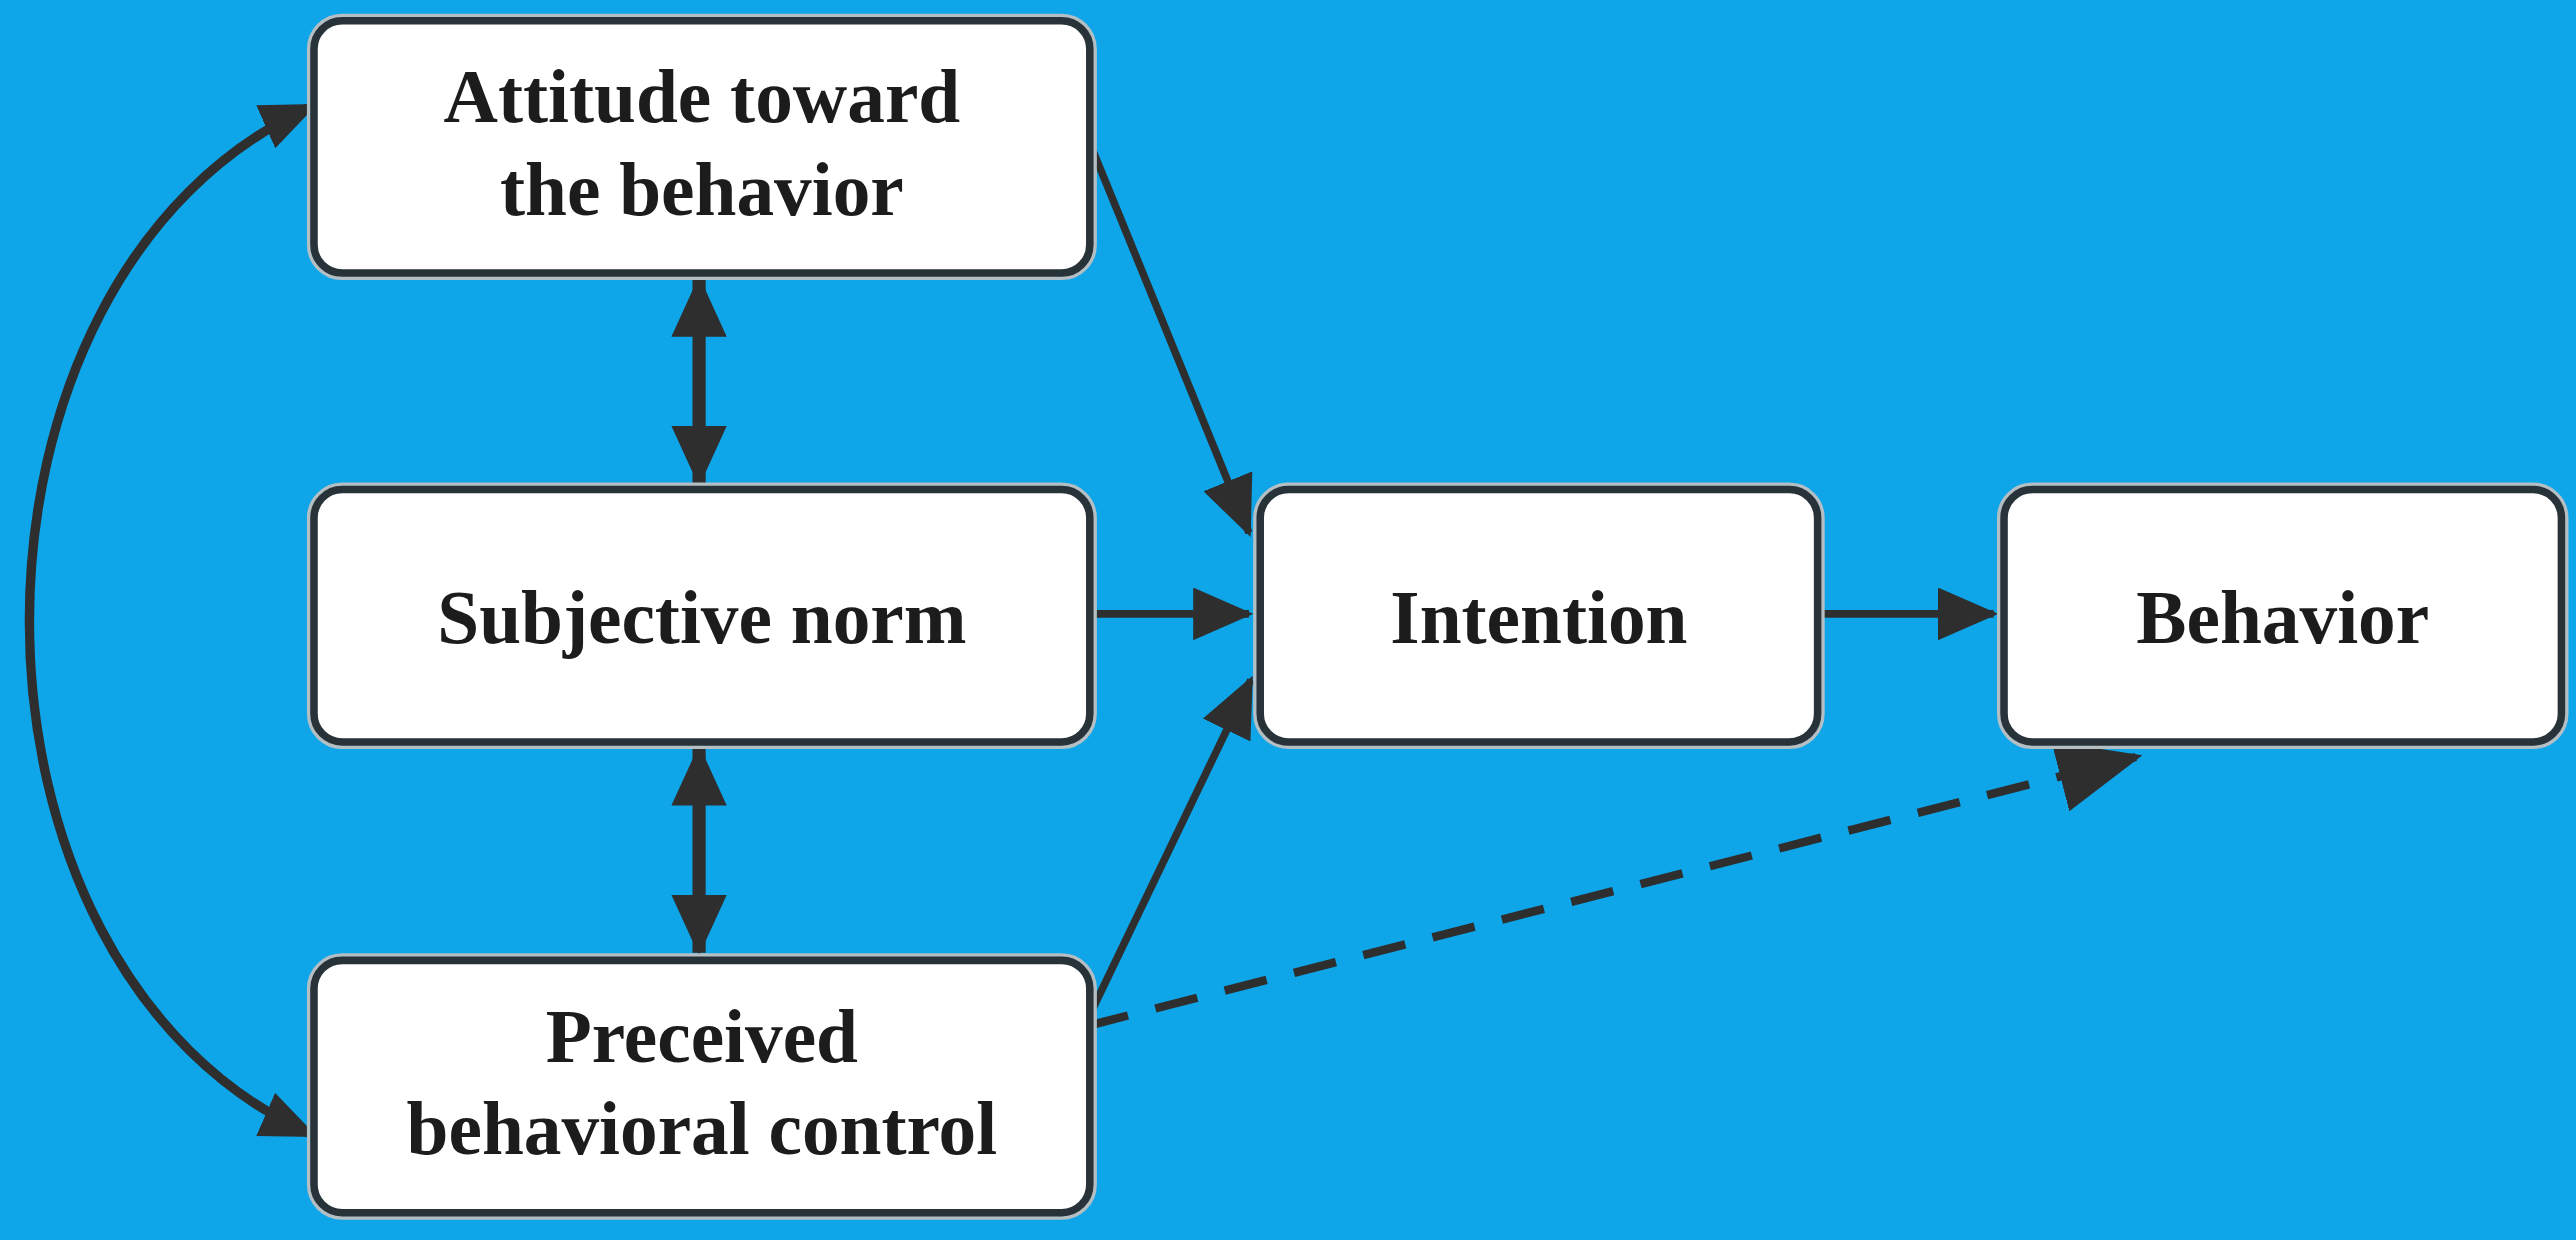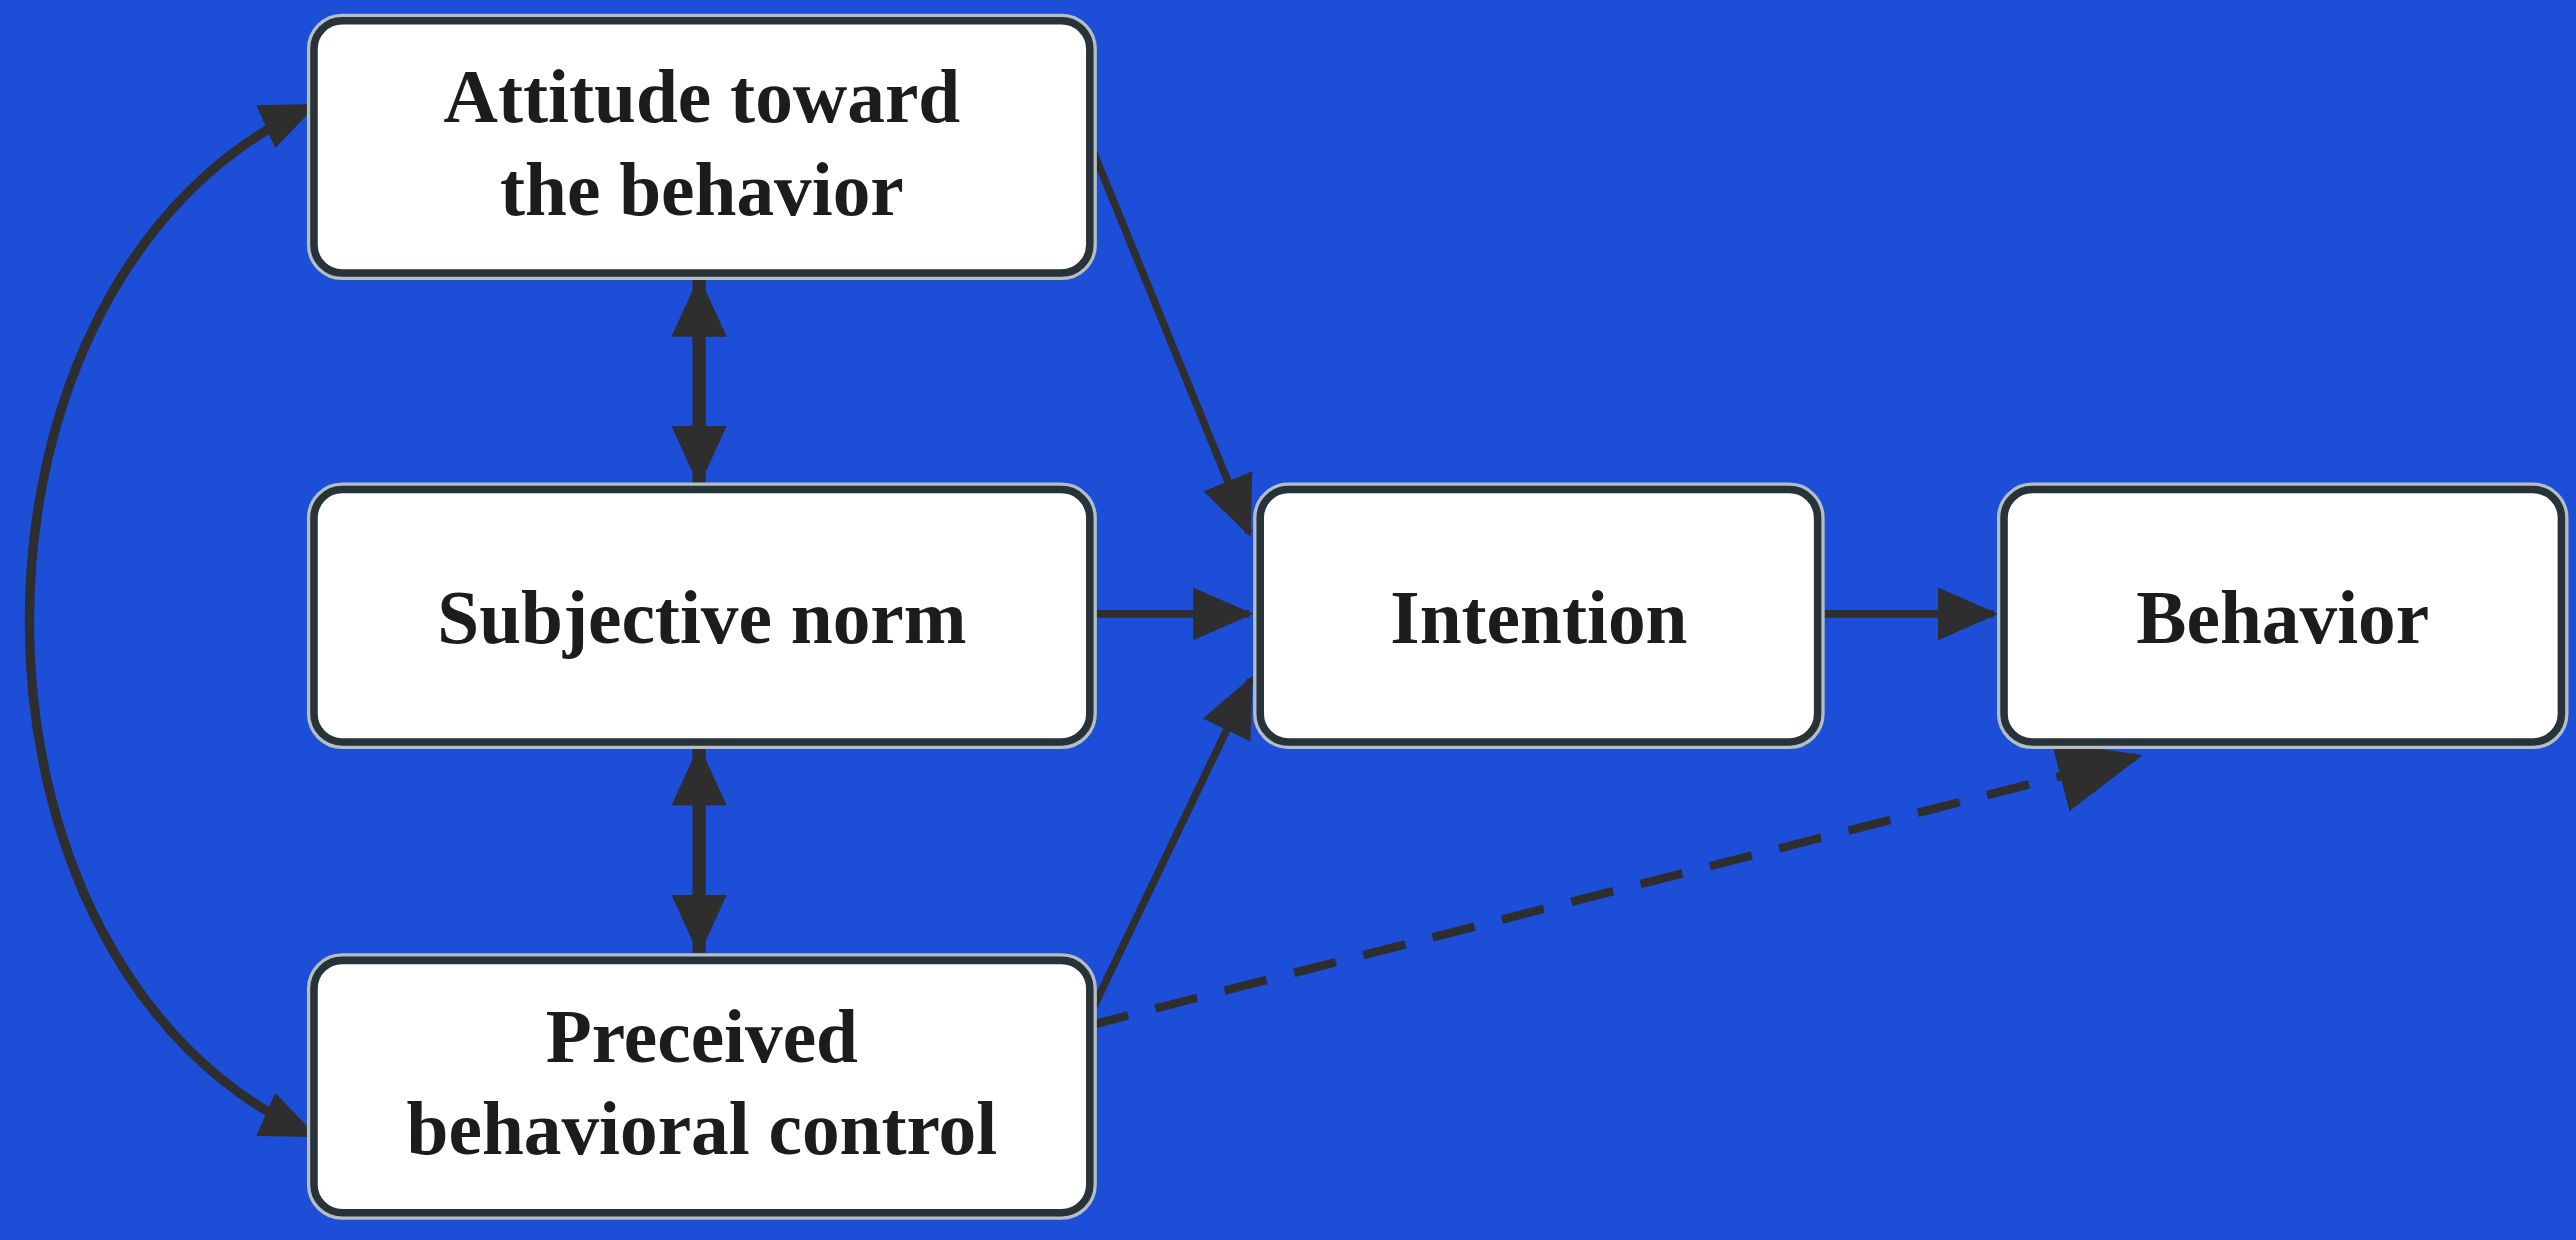--- a/index.html
+++ b/index.html
@@ -4,21 +4,21 @@
 <title>Diagram</title>
 <style>
   html, body {
     margin: 0;
     padding: 0;
     background: #ffffff;
   }
   .stage {
     width: 2576px;
     height: 1240px;
-    background: #1d4ed8;
+    background: #0ea5e9;
     position: relative;
     overflow: hidden;
   }
   svg.diagram {
     display: block;
     font-family: "Liberation Serif", "DejaVu Serif", serif;
   }
   
   .box-halo {
     fill: #ffffff;

